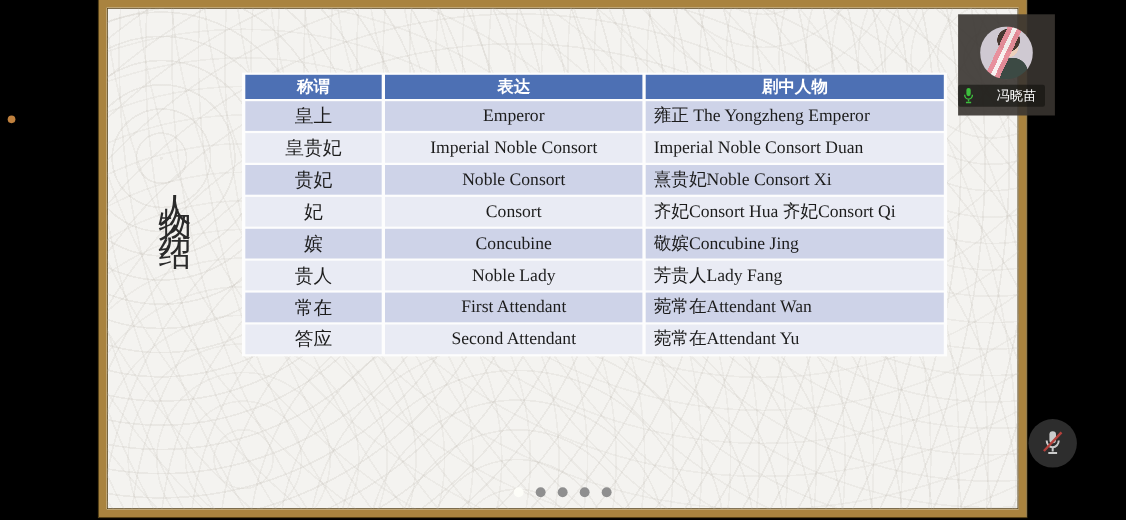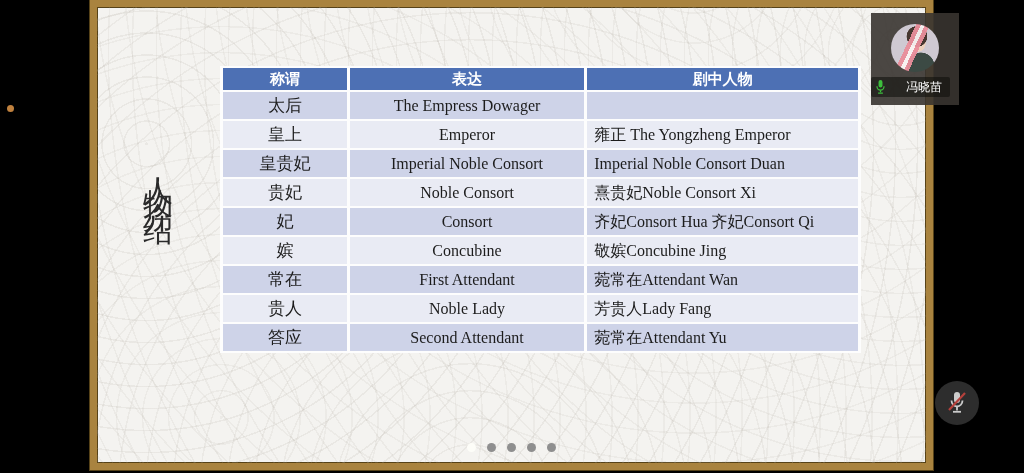--- a/index.html
+++ b/index.html
@@ -93,25 +93,20 @@
         </colgroup>
       <thead>
           <tr>
             <th class="c0">称谓</th>
             <th class="c1">表达</th>
             <th class="c2">剧中人物</th>
           </tr>
         </thead>
       <tbody>
           <tr>
-            <td class="c0">太后</td>
-            <td class="c1">The Empress Dowager</td>
-            <td class="c2"></td>
-          </tr>
-          <tr>
             <td class="c0">皇上</td>
             <td class="c1">Emperor</td>
             <td class="c2">雍正 The Yongzheng Emperor</td>
           </tr>
           <tr>
             <td class="c0">皇贵妃</td>
             <td class="c1">Imperial Noble Consort</td>
             <td class="c2">Imperial Noble Consort Duan</td>
           </tr>
           <tr>
@@ -123,28 +118,28 @@
             <td class="c0">妃</td>
             <td class="c1">Consort</td>
             <td class="c2">齐妃Consort Hua  齐妃Consort Qi</td>
           </tr>
           <tr>
             <td class="c0">嫔</td>
             <td class="c1">Concubine</td>
             <td class="c2">敬嫔Concubine Jing</td>
           </tr>
           <tr>
+            <td class="c0">贵人</td>
+            <td class="c1">Noble Lady</td>
+            <td class="c2">芳贵人Lady Fang</td>
+          </tr>
+          <tr>
             <td class="c0">常在</td>
             <td class="c1">First Attendant</td>
             <td class="c2">菀常在Attendant Wan</td>
-          </tr>
-          <tr>
-            <td class="c0">贵人</td>
-            <td class="c1">Noble Lady</td>
-            <td class="c2">芳贵人Lady Fang</td>
           </tr>
           <tr>
             <td class="c0">答应</td>
             <td class="c1">Second Attendant</td>
             <td class="c2">菀常在Attendant Yu</td>
           </tr>
         </tbody>
     </table>
 
     <div class="dots">

